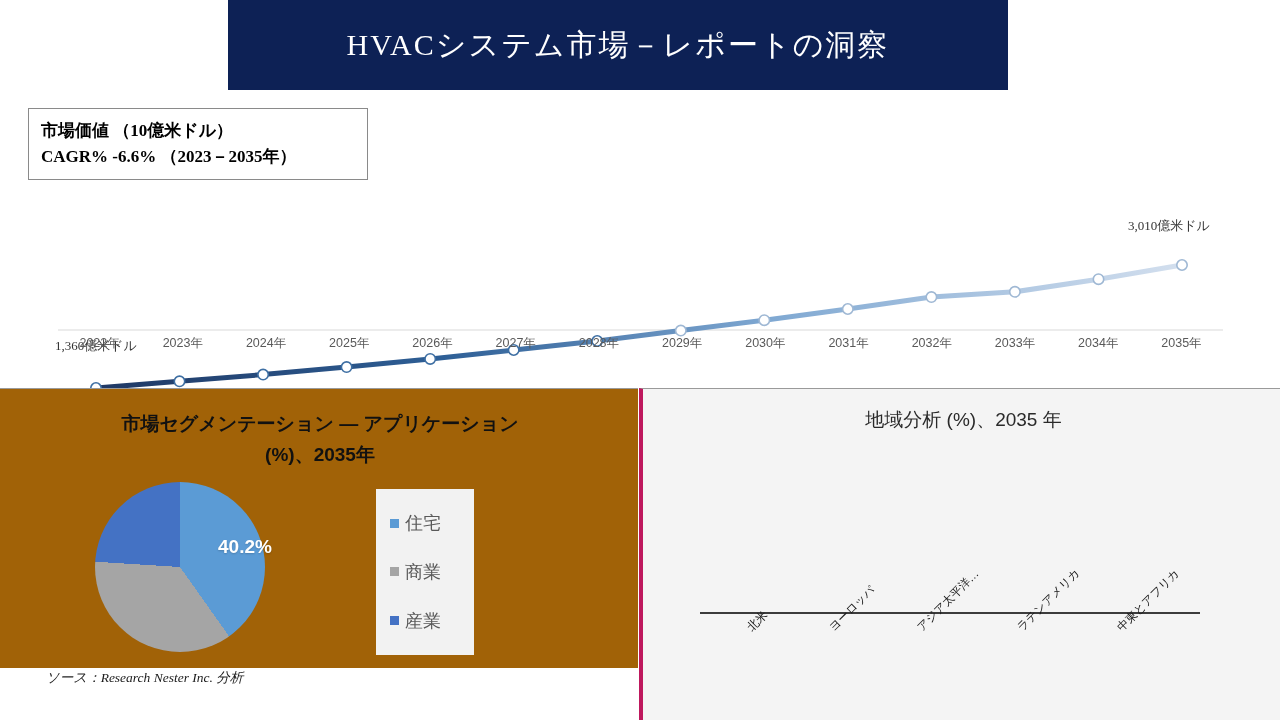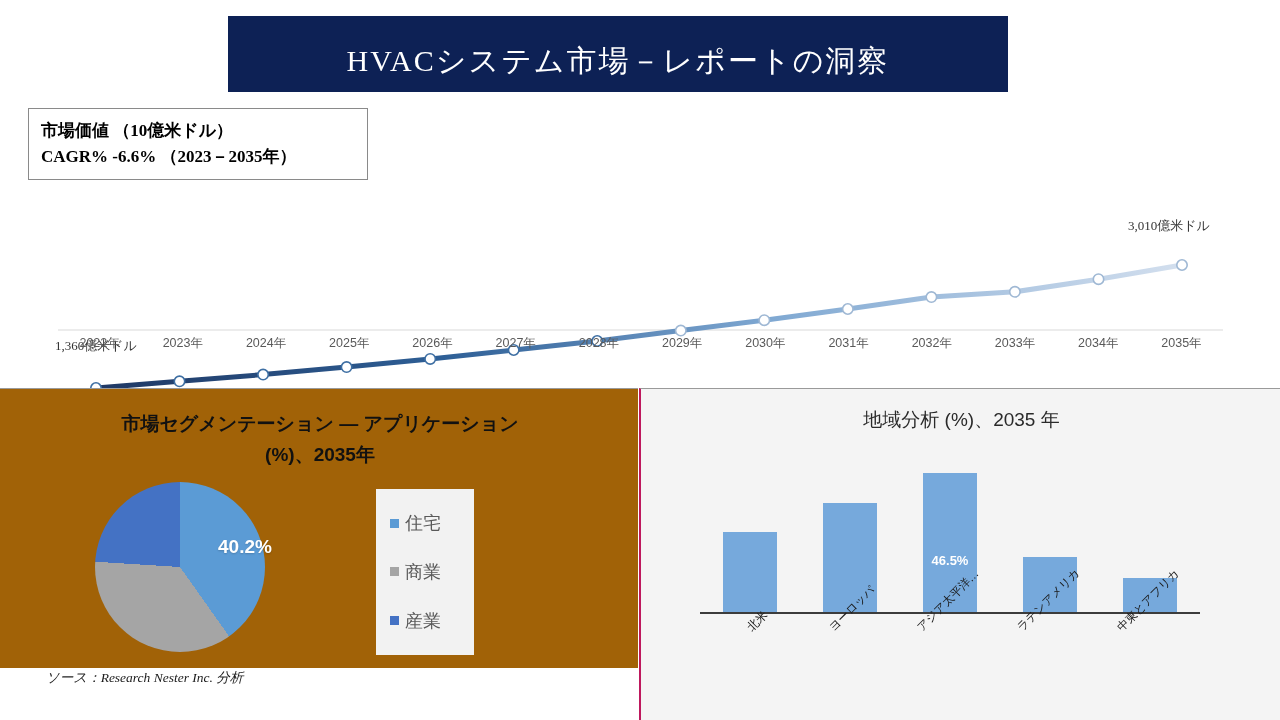--- a/index.html
+++ b/index.html
@@ -6,21 +6,21 @@
   body{
     width:1280px;height:720px;
     background:#ffffff;
     font-family:"Liberation Sans","DejaVu Sans",sans-serif;
     overflow:hidden;
     position:relative;
   }
   #page{position:absolute;inset:0;}
 
   
-  .header{position:absolute;left:0;top:0;width:1067px;height:92px;margin-top:16px;}
+  .header{position:absolute;left:0;top:0;width:1067px;height:92px;}
   .title-banner{
     position:absolute;left:228px;top:0;width:780px;height:90px;
     background:#0d2155;
     display:flex;align-items:center;justify-content:center;
   }
   .title-text{
     color:#ffffff;
     font-family:"Liberation Serif","DejaVu Serif",serif;
     font-size:30px;letter-spacing:2px;white-space:nowrap;
   }
@@ -69,21 +69,21 @@
   }
 
   
   .panels{position:absolute;left:0;top:388px;width:1280px;height:332px;}
   .panel-left{
     position:absolute;left:0;top:0;width:638px;height:280px;
     background:#a16207;border-top:1px solid #9a9a9a;box-sizing:border-box;
   }
   .panel-right{
     position:absolute;left:639px;top:0;width:641px;height:332px;
-    background:#f4f4f4;border-top:1px solid #9a9a9a;border-left:2px solid #be185d;
+    background:#f4f4f4;border-top:1px solid #9a9a9a;border-left:4px solid #be185d;
     box-sizing:border-box;
   }
   .panel-title-left{
     position:absolute;left:30px;top:20px;width:580px;
     text-align:center;font-size:19px;font-weight:bold;color:#111;
     line-height:1.62;
   }
   .panel-title-right{
     position:absolute;left:0;top:18px;width:641px;
     text-align:center;font-size:19px;color:#2a2a2a;
@@ -231,39 +231,20 @@
       <div class="leg-row">
         <span class="leg-sw" style="background: rgb(68, 114, 196);"></span>
         <span class="leg-txt">産業</span>
       </div>
     </div>
 
   <div class="source">
     <div>ソース：Research Nester Inc. 分析</div>
   </div>
 
-  <div class="bar-area" id="bar-area">
-      <div class="bar-slot">
-        <div class="bar" style="height: 80.1px; background: rgb(118, 169, 220);"></div>
-      </div>
-      <div class="bar-slot">
-        <div class="bar" style="height: 108.6px; background: rgb(118, 169, 220);"></div>
-      </div>
-      <div class="bar-slot">
-        <div class="bar" style="height: 139.5px; background: rgb(118, 169, 220);">
-          <span class="bar-value">46.5%</span>
-        </div>
-      </div>
-      <div class="bar-slot">
-        <div class="bar" style="height: 55.5px; background: rgb(118, 169, 220);"></div>
-      </div>
-      <div class="bar-slot">
-        <div class="bar" style="height: 34.5px; background: rgb(118, 169, 220);"></div>
-      </div>
-    </div>
   <div class="bar-axis"></div>
   <div class="bar-labels" id="bar-labels">
       <div class="bar-lab-slot">
         <div class="bar-lab">北米</div>
       </div>
       <div class="bar-lab-slot">
         <div class="bar-lab">ヨーロッパ</div>
       </div>
       <div class="bar-lab-slot">
         <div class="bar-lab">アジア太平洋…</div>

